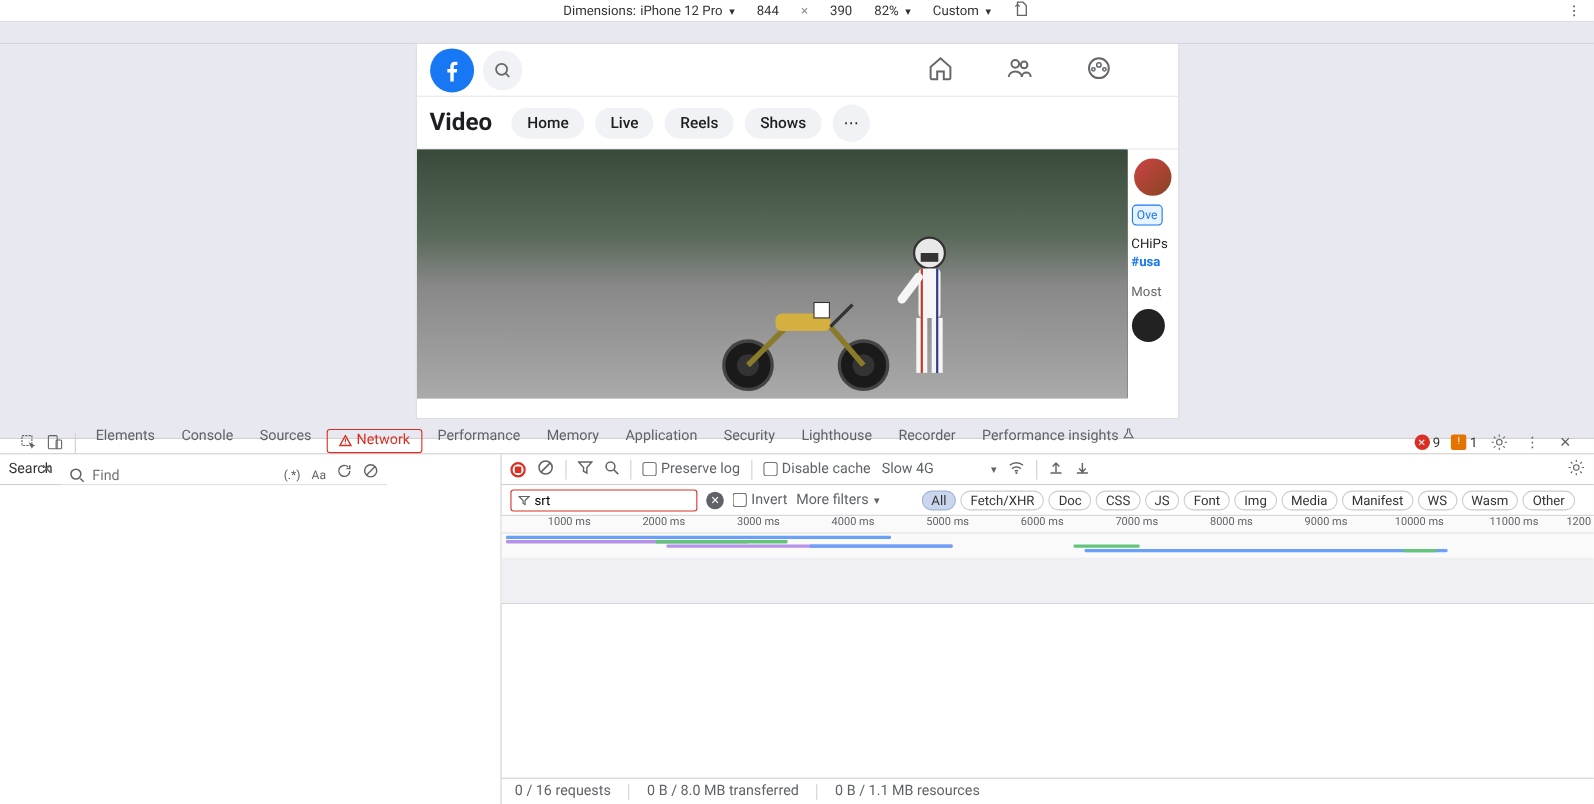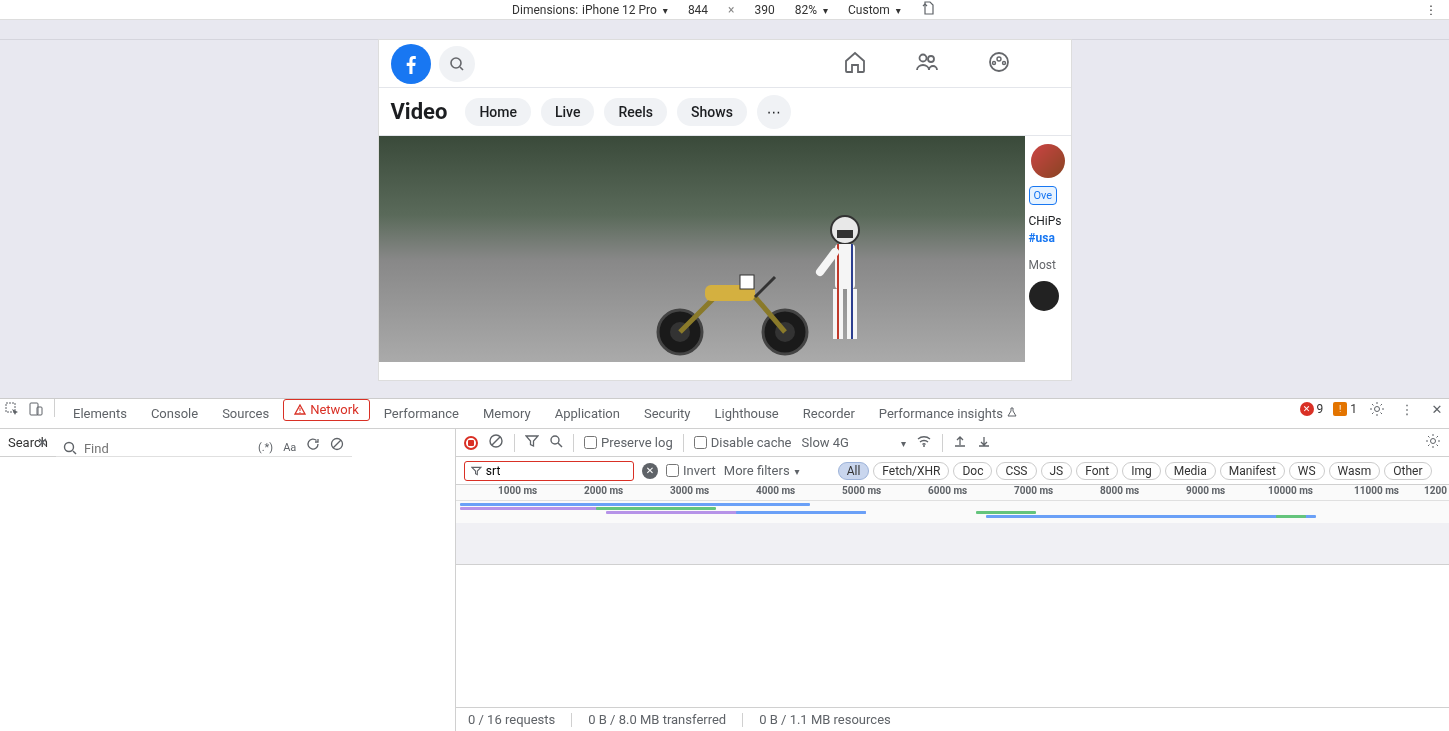--- a/index.html
+++ b/index.html
@@ -43,21 +43,21 @@
 .video-side .avatar { width: 34px; height: 34px; border-radius: 50%; background: linear-gradient(135deg, #c44, #842); margin: 0 auto 8px; }
 .video-side .badge { display: inline-block; background: #e7f3ff; color: #1877f2; border: 1px solid #1877f2; border-radius: 4px; padding: 2px 4px; font-size: 11px; margin-bottom: 8px; }
 .video-side .txt { font-size: 12px; color: #1c1e21; line-height: 1.4; }
 .video-side .txt b { color: #1877f2; }
 .video-side .avatar2 { width: 30px; height: 30px; border-radius: 50%; background: #222; margin-top: 8px; }
 
 
 .devtools { height: 333px; background: #fff; border-top: 1px solid #ccc; display: flex; flex-direction: column; }
 
 
-.dt-tabs { height: 30px; border-bottom: 1px solid #d0d0d0; display: flex; align-items: flex-start; padding: 0 2px; gap: 4px; }
+.dt-tabs { height: 14px; border-bottom: 1px solid #d0d0d0; display: flex; align-items: flex-end; padding: 0 16px; gap: 4px; }
 .dt-tabs .tool-icon { width: 20px; height: 20px; display: flex; align-items: center; justify-content: center; cursor: pointer; color: #5f6368; }
 .dt-tabs .sep { width: 1px; height: 18px; background: #d0d0d0; margin: 0 4px; }
 .dt-tab { padding: 0 10px; height: 30px; line-height: 30px; font-size: 13px; color: #5f6368; cursor: pointer; border-bottom: 2px solid transparent; }
 .dt-tab.active { color: #d93025; border: 1px solid #d93025; border-radius: 3px; height: 22px; line-height: 20px; display: flex; align-items: center; gap: 4px; }
 .dt-tabs .right { margin-left: auto; display: flex; align-items: center; gap: 10px; }
 .err-badge { display: flex; align-items: center; gap: 3px; font-size: 12px; }
 .err-badge .dot-r { width: 14px; height: 14px; border-radius: 50%; background: #d93025; color: #fff; font-size: 9px; display: flex; align-items: center; justify-content: center; }
 .err-badge .dot-y { width: 14px; height: 14px; border-radius: 2px; background: #e37400; color: #fff; font-size: 9px; display: flex; align-items: center; justify-content: center; }
 
 
@@ -89,21 +89,21 @@
 .filter-box input { border: none; outline: none; width: 100%; font-size: 12px; }
 .clear-filter { width: 16px; height: 16px; border-radius: 50%; background: #5f6368; color: #fff; display: flex; align-items: center; justify-content: center; font-size: 10px; cursor: pointer; }
 .net-tb2 label { display: flex; align-items: center; gap: 4px; font-size: 13px; color: #5f6368; }
 .more-filters { font-size: 13px; color: #5f6368; cursor: pointer; display: flex; align-items: center; gap: 3px; }
 .type-chips { display: flex; gap: 4px; margin-left: 30px; }
 .chip { border: 1px solid #ccc; border-radius: 9px; padding: 1px 8px; font-size: 12px; color: #333; cursor: pointer; background: #fff; }
 .chip.active { background: #c9d6ee; border-color: #9db3d9; }
 
 
 .timeline { height: 80px; border-bottom: 1px solid #d0d0d0; position: relative; overflow: hidden; font-size: 10px; color: #5f6368; background: #fafafa; }
-.timeline .ticks { height: 16px; border-bottom: 1px solid #e0e0e0; position: relative; font-weight: bold; }
+.timeline .ticks { height: 16px; border-bottom: 1px solid #e0e0e0; position: relative; }
 .timeline .tick { position: absolute; top: 0; font-size: 10px; }
 .timeline .bars { position: relative; height: 20px; margin-top: 2px; }
 .timeline .bar { position: absolute; height: 3px; border-radius: 1px; }
 .timeline .empty-zone { height: 42px; background: #f0f0f4; }
 
 
 .req-table { flex: 1; display: flex; flex-direction: column; }
 .req-head { height: 26px; border-bottom: 1px solid #d0d0d0; display: flex; background: #f1f3f4; }
 .req-head .col { border-right: 1px solid #d0d0d0; padding: 4px 8px; font-size: 13px; color: #333; }
 .req-body { flex: 1; }

